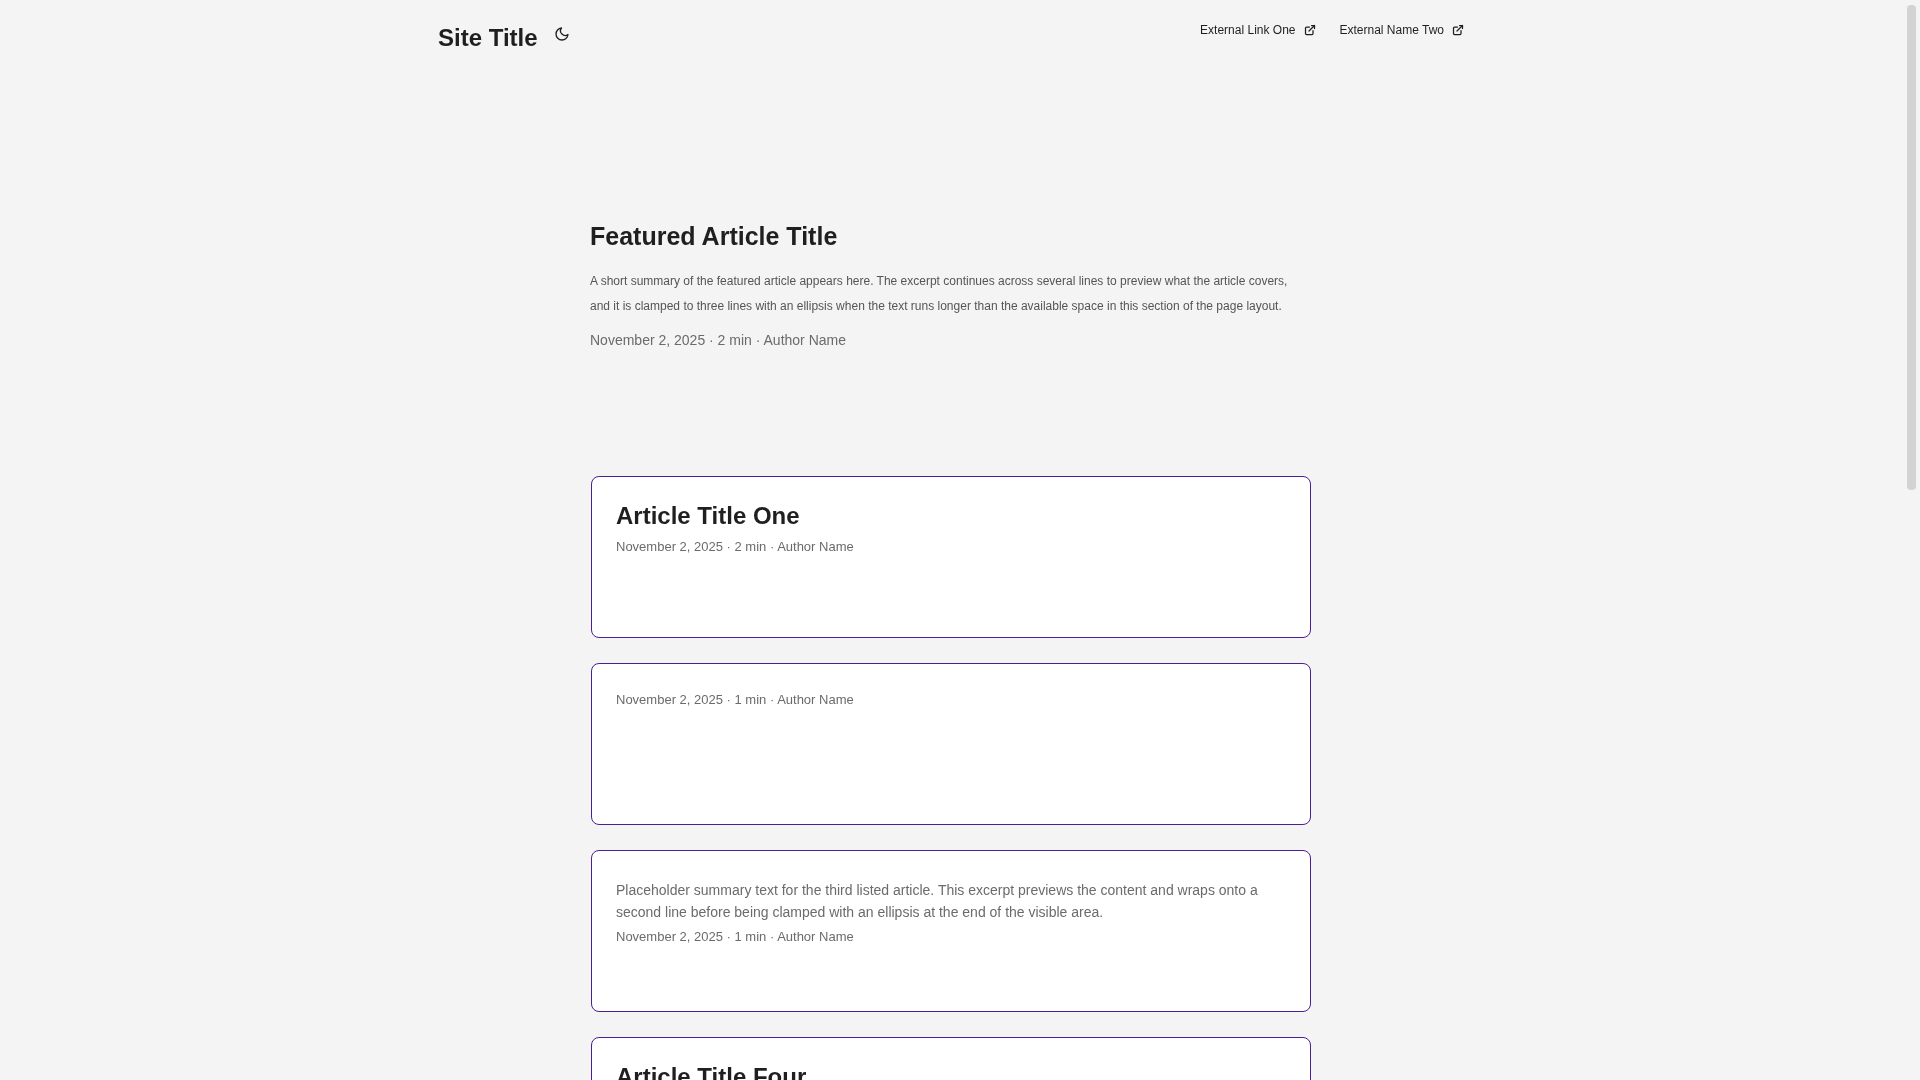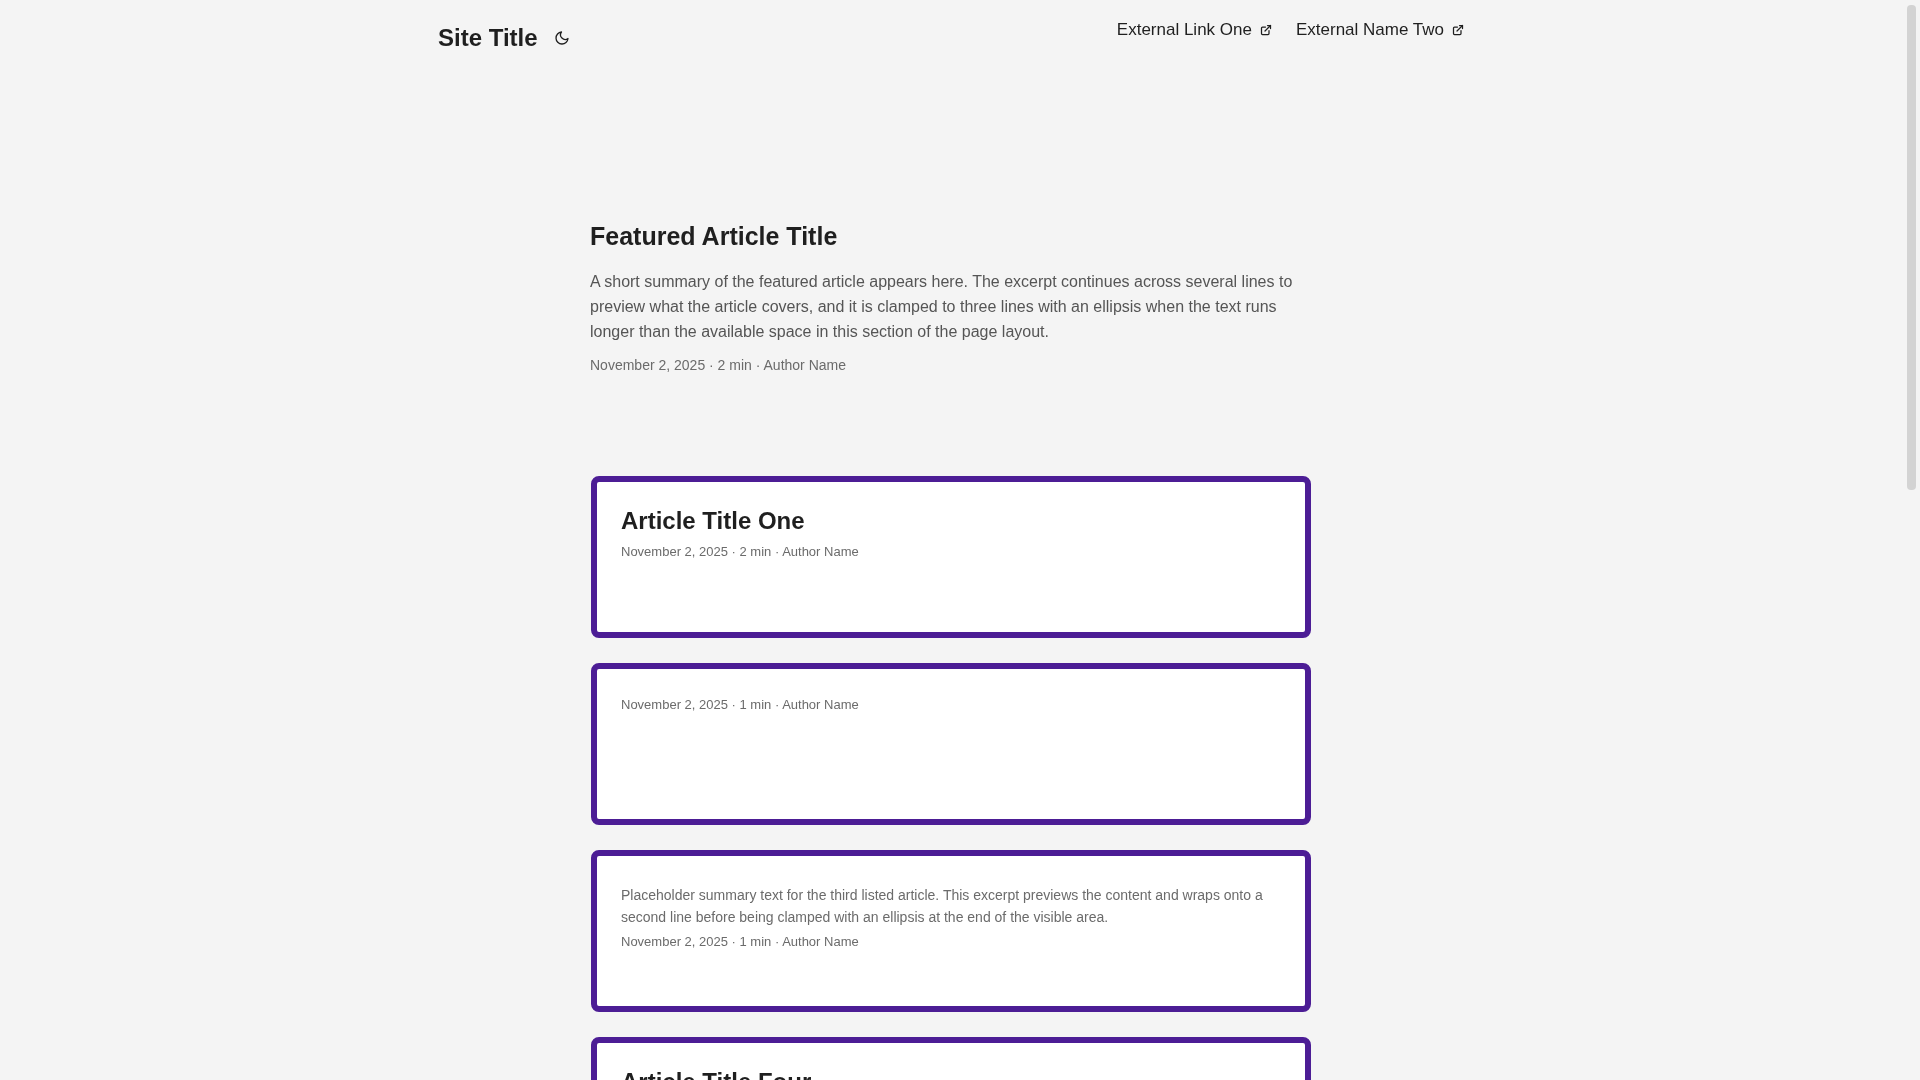--- a/index.html
+++ b/index.html
@@ -7,38 +7,38 @@
     body {
       background: #f4f4f4;
       font-family: "Liberation Sans", sans-serif;
       color: #1f1f1f;
       position: relative;
     }
     .header {
       position: absolute; left: 438px; top: 0; width: 1026px; height: 60px;
       display: flex; align-items: center; justify-content: space-between;
     }
-    .logo-wrap { display: flex; align-items: center; gap: 14px; margin-top: 16px; }
+    .logo-wrap { display: flex; gap: 14px; margin-top: 16px; }
     .logo { font-size: 24px; font-weight: 700; color: #1f1f1f; text-decoration: none; }
     .theme-toggle { width: 20px; height: 20px; display: flex; align-items: center; justify-content: center; cursor: pointer; }
     .nav { display: flex; gap: 24px; align-items: center; }
-    .nav-link { display: flex; align-items: center; gap: 8px; font-size: 17px; color: #1f1f1f; text-decoration: none; }
+    .nav-link { display: flex; align-items: center; gap: 8px; font-size: 12px; color: #1f1f1f; text-decoration: none; }
     .nav-link svg { width: 12px; height: 12px; }
 
     .hero { position: absolute; left: 590px; top: 185px; width: 720px; }
     .hero-title { font-size: 25px; font-weight: 700; color: #1f1f1f; line-height: 38px; margin-top: 32px; }
     .hero-desc {
-      margin-top: 14px; font-size: 16px; line-height: 25px; color: #555;
+      margin-top: 14px; font-size: 12px; line-height: 25px; color: #555;
       display: -webkit-box; -webkit-line-clamp: 3; -webkit-box-orient: vertical; overflow: hidden;
     }
     .hero-meta { margin-top: 13px; font-size: 14px; color: #6b6b6b; }
 
     .cards { position: absolute; left: 591px; top: 476px; width: 720px; }
     .card {
-      background: #ffffff; border-radius: 8px; border: 6px solid #4c1d95;
+      background: #ffffff; border-radius: 8px; border: 1px solid #4c1d95;
       padding: 22px 24px 26px 24px; height: 162px; margin-bottom: 25px;
     }
     .card-title { font-size: 24px; font-weight: 700; color: #1f1f1f; line-height: 34px; }
     .card-desc {
       margin-top: 6px; font-size: 14px; line-height: 22px; color: #6b6b6b;
       display: -webkit-box; -webkit-line-clamp: 2; -webkit-box-orient: vertical; overflow: hidden;
     }
     .card-meta { margin-top: 6px; font-size: 13px; color: #6b6b6b; }
 
     .scrollbar-track { position: absolute; right: 0; top: 0; width: 16px; height: 1080px; background: #f4f4f4; }

